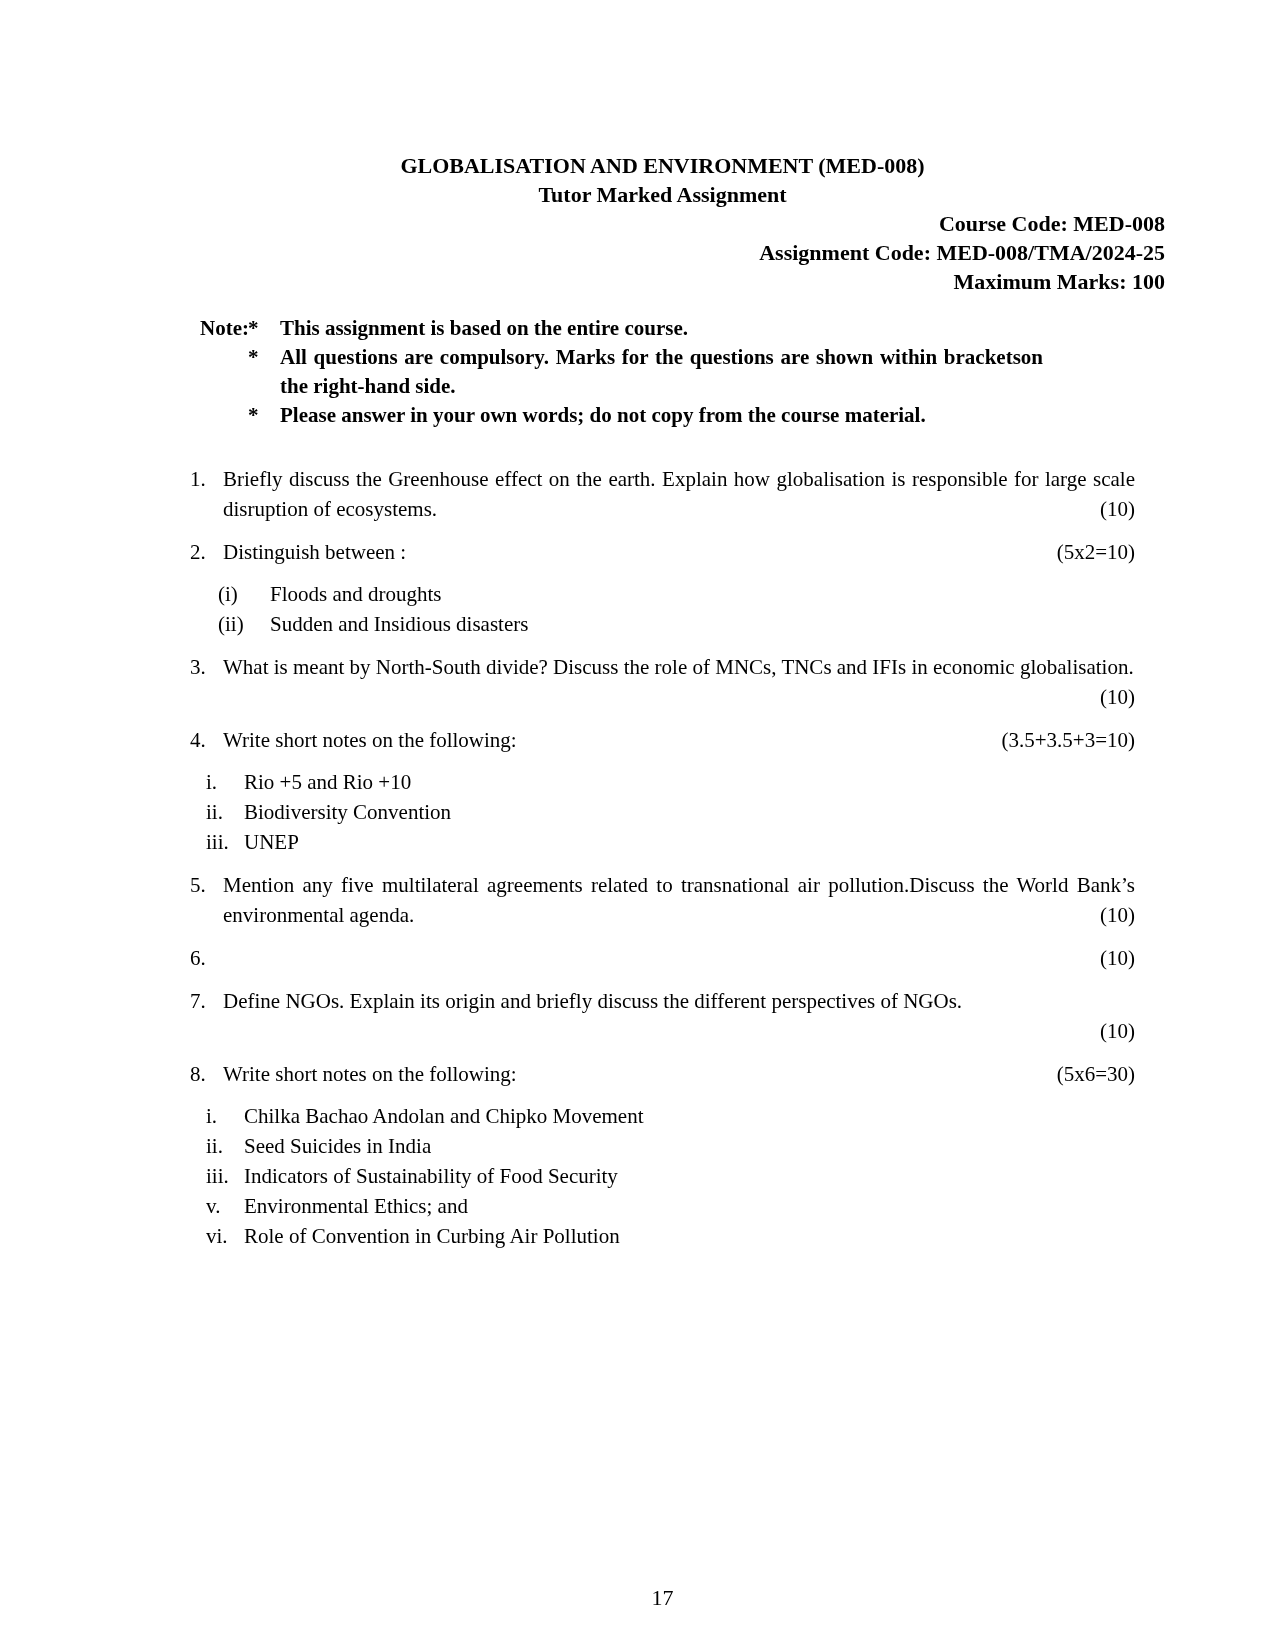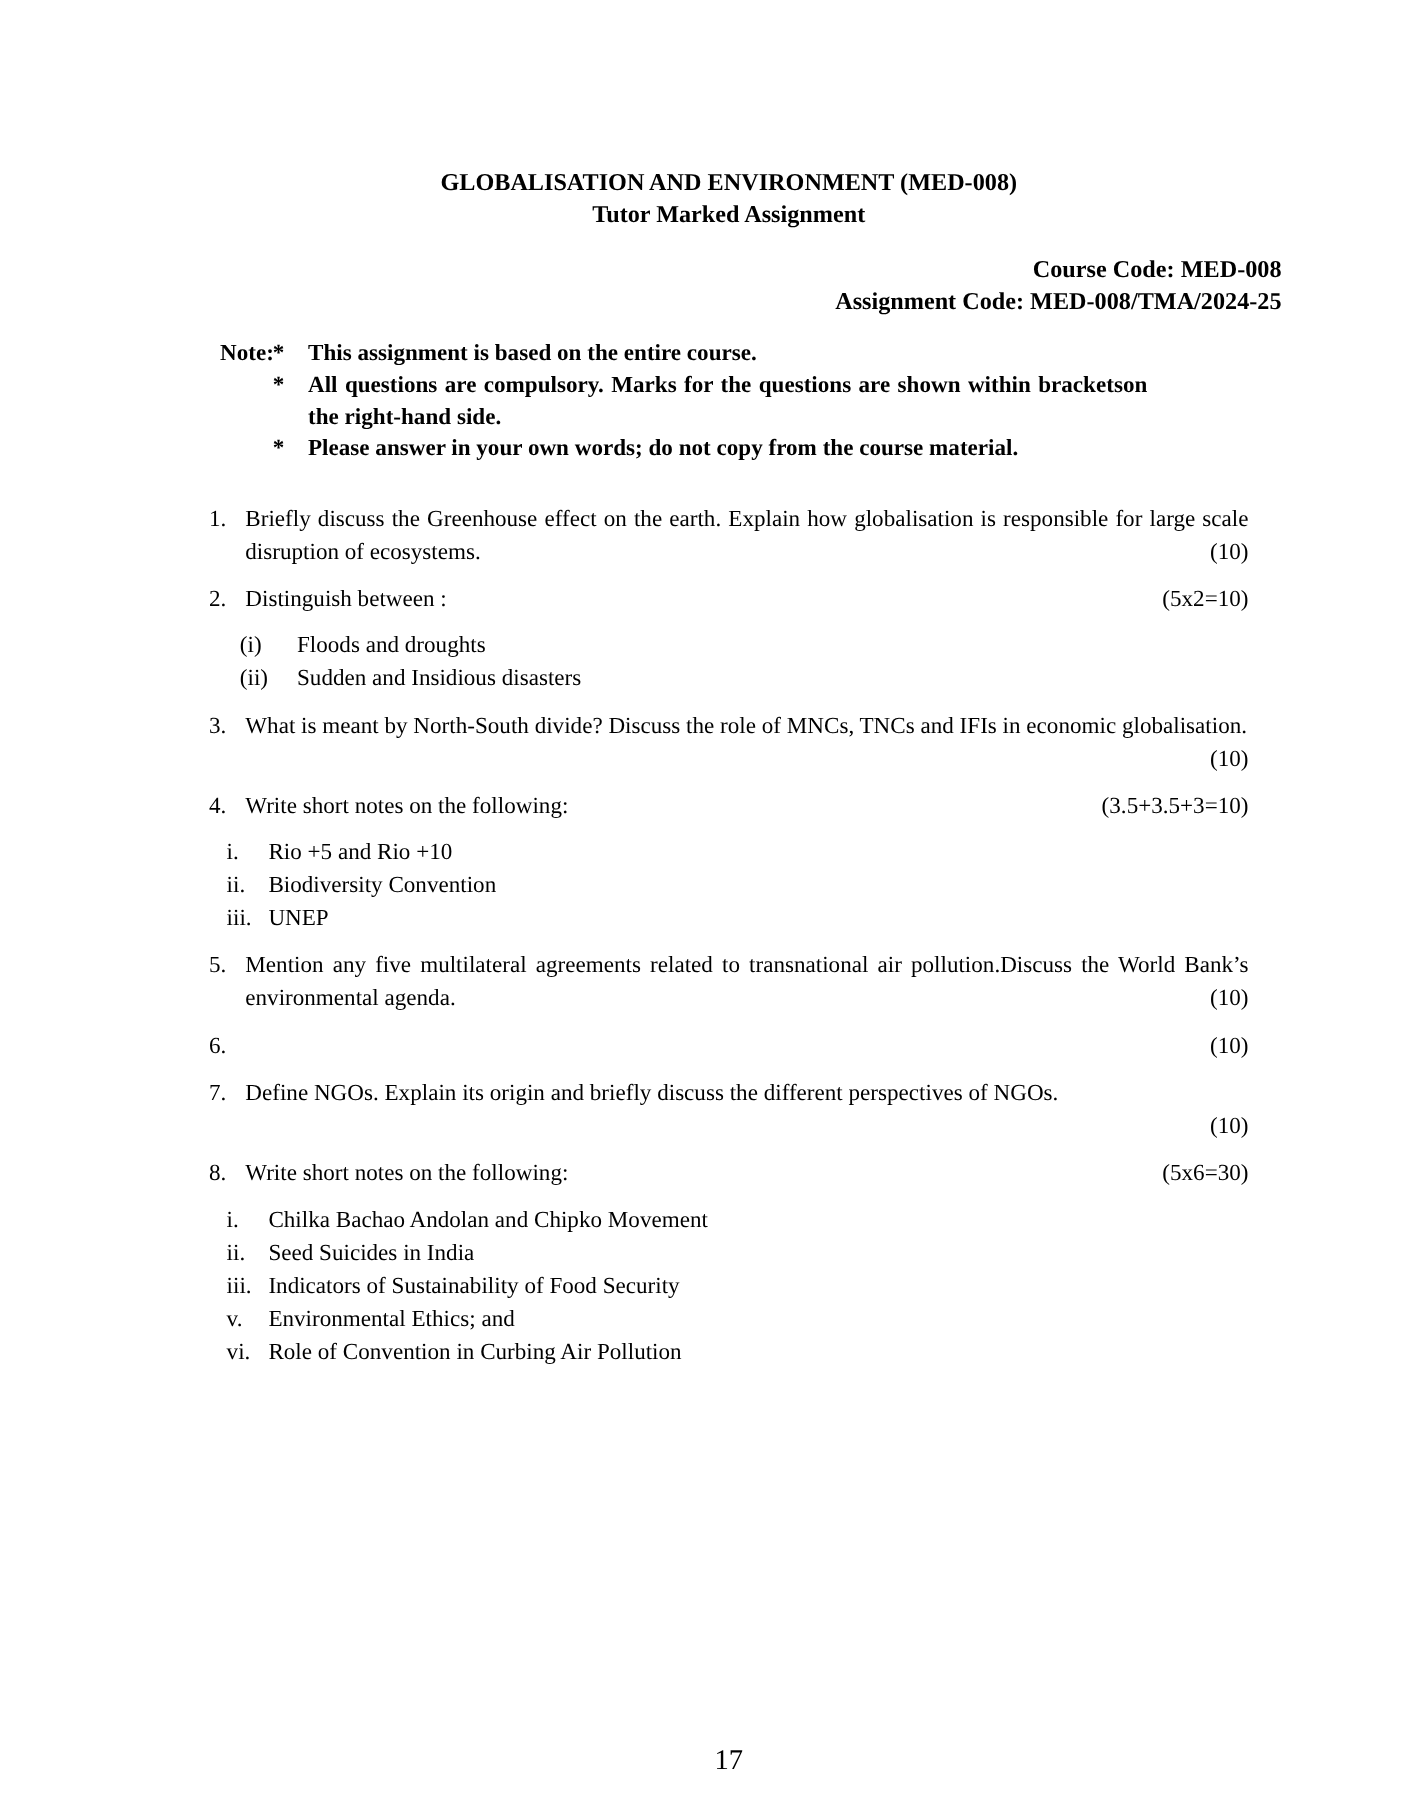--- a/index.html
+++ b/index.html
@@ -19,21 +19,20 @@
   
   .header { padding-top: 151px; }
   .title {
     font-size: 22px;
     font-weight: bold;
     line-height: 29px;
     text-align: center;
   }
   
   .meta {
-    margin-top: 21px;
     margin-right: -30px;
     text-align: right;
     font-weight: bold;
     font-size: 22px;
     line-height: 29px;
   }
   
   .note { margin-top: 18px; font-weight: bold; font-size: 21px; }
   .note-row { display: flex; line-height: 29px; }
   .note-label { flex: none; width: 48px; margin-left: 10px; text-align: center; }
@@ -53,37 +52,38 @@
   .sub-paren .sub-label { flex: none; width: 52px; margin-left: -5px; }
   .sub-roman .sub-label { flex: none; width: 38px; margin-left: -17px; }
   .sub-text { flex: 1; }
   
   .page-number {
     position: absolute;
     top: 1585px;
     left: 190px;
     width: 945px;
     text-align: center;
-    font-size: 26px;
+    font-size: 22px;
   }
 </style>
 </head>
 <body>
 
 <div class="page">
   <div class="content">
 
     <div class="header">
       <div class="title">GLOBALISATION AND ENVIRONMENT (MED-008)</div>
       <div class="title">Tutor Marked Assignment</div>
     </div>
 
     <div class="meta">
       <div>Course Code: MED-008</div>
       <div>Assignment Code: MED-008/TMA/2024-25</div>
+      <div>Maximum Marks: 100</div>
     </div>
 
     <div class="note">
         <div class="note-row">
           <span class="note-label">Note:</span>
           <span class="note-bullet">*</span>
           <span class="note-text">This assignment is based on the entire course.</span>
         </div>
         <div class="note-row">
           <span class="note-label"></span>

